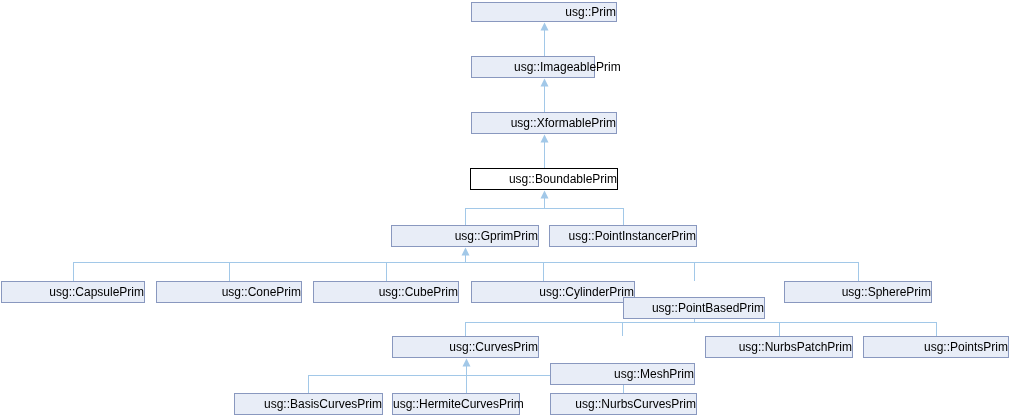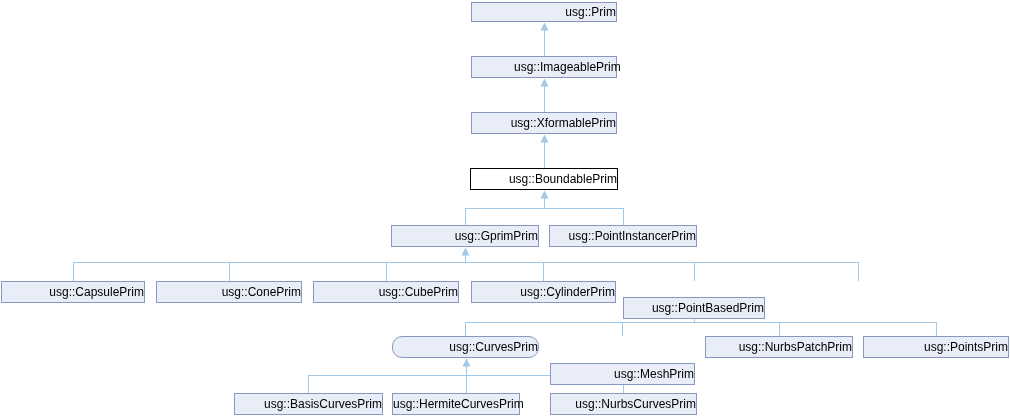--- a/index.html
+++ b/index.html
@@ -88,42 +88,43 @@
     <g>
       <path class="ln" d="M308.5,393 V375.5 H623.5 V393"></path>
       <path class="ln" d="M466.5,375.5 V393"></path>
       <path class="ln" d="M466.5,375 V366"></path>
       <path class="ah" d="M466.5,358.5 L462.5,366.5 L470.5,366.5 Z"></path>
     </g>
   </svg>
 
   <div class="node" style="left:471px; top:2px;  width:146px; height:20px; line-height:18px;">usg::Prim</div>
 
-  <div class="node" style="left:471px; top:56px; width:146px;padding-left:42px;">usg::ImageablePrim</div>
+  <div class="node" style="left:471px; top:56px; width:124px;padding-left:42px;">usg::ImageablePrim</div>
 
   <div class="node" style="left:471px; top:112px; width:146px;">usg::XformablePrim</div>
 
   <div class="node highlight" style="left:470px; top:168px; width:148px;">usg::BoundablePrim</div>
 
   <div class="node" style="left:391px; top:225px; width:148px;">usg::GprimPrim</div>
 
   <div class="node" style="left:1px; top:281px; width:144px;">usg::CapsulePrim</div>
 
   <div class="node" style="left:549px; top:225px; width:148px;">usg::PointInstancerPrim</div>
 
   <div class="node" style="left:156px; top:281px; width:146px;padding-left:40px;">usg::ConePrim</div>
 
   <div class="node" style="left:313px; top:281px; width:146px;">usg::CubePrim</div>
 
-  <div class="node" style="left:471px; top:281px; width:145px;">usg::CylinderPrim</div>
+  <div class="node" style="left:471px; top:281px; width:164px;">usg::CylinderPrim</div>
 
   <div class="node" style="left:623px; top:281px; width:142px;margin-top:16px;">usg::PointBasedPrim</div>
 
+  <div class="node" style="left:784px; top:281px; width:148px;">usg::SpherePrim</div>
 
-  <div class="node" style="left:392px; top:336px; width:147px;border-radius:10px;">usg::CurvesPrim</div>
+  <div class="node" style="left:392px; top:336px; width:147px;">usg::CurvesPrim</div>
 
   <div class="node" style="left:550px; top:336px; width:145px;margin-top:27px;">usg::MeshPrim</div>
 
   <div class="node" style="left:705px; top:336px; width:148px;">usg::NurbsPatchPrim</div>
 
   <div class="node" style="left:234px; top:393px; width:149px;">usg::BasisCurvesPrim</div>
 
   <div class="node" style="left:863px; top:336px; width:146px;">usg::PointsPrim</div>
 
   <div class="node" style="left:392px; top:393px; width:128px;">usg::HermiteCurvesPrim</div>

